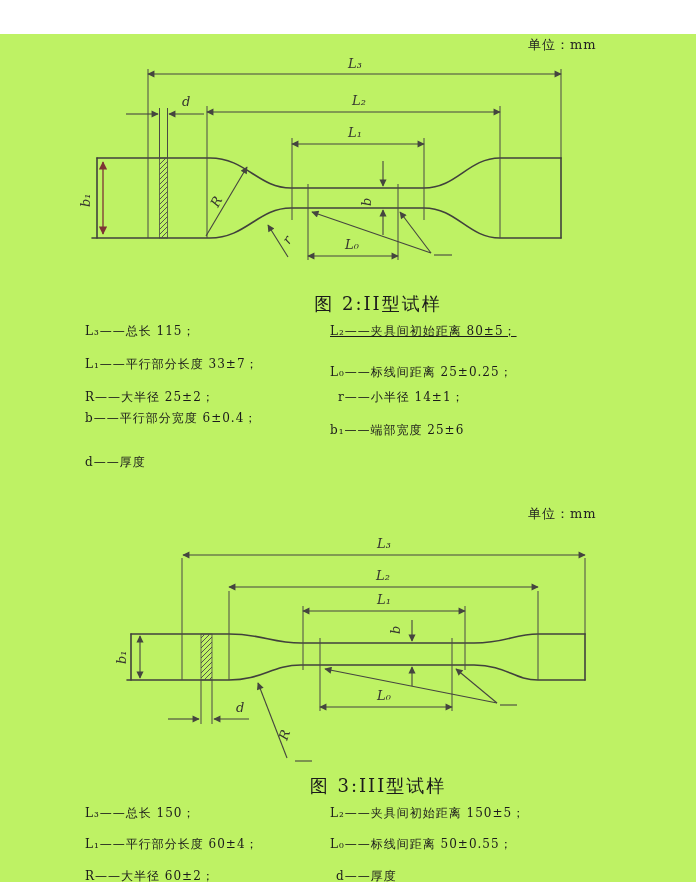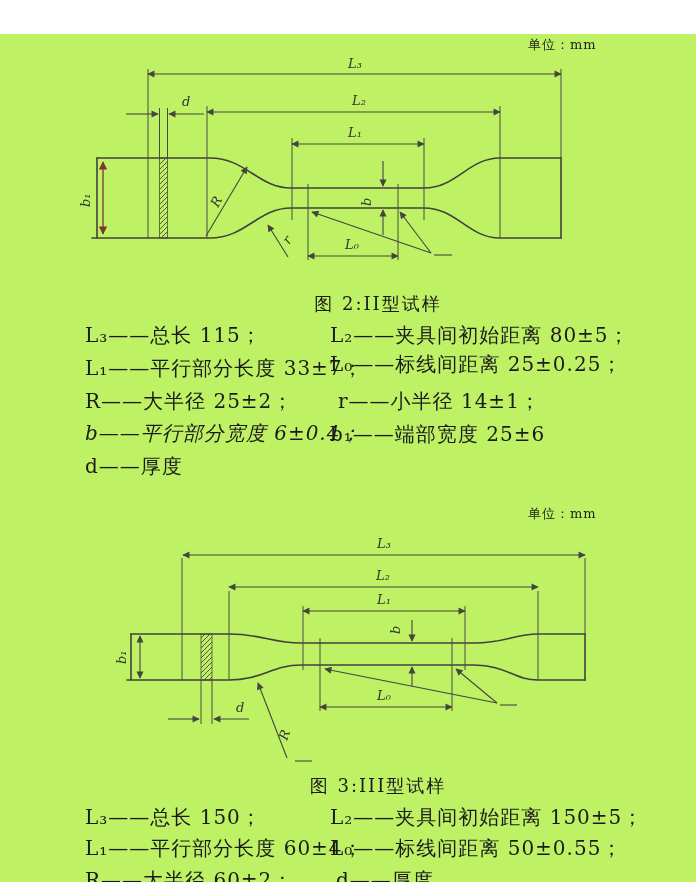--- a/index.html
+++ b/index.html
@@ -7,21 +7,21 @@
   .page{
     position:relative;width:696px;height:882px;overflow:hidden;
     background:#bef264;
     font-family:"DejaVu Serif","Liberation Serif",serif;
     color:#1b1b1b;
     margin-top:34px;
   }
   .abs{position:absolute;}
   .unit-label{font-size:13px;letter-spacing:1px;color:#222;}
   .caption{left:58px;width:640px;text-align:center;font-size:18px;letter-spacing:2px;}
-  .legend-item{font-size:20px;letter-spacing:1px;white-space:nowrap;line-height:1;}
+  .legend-item{font-size:12px;letter-spacing:1px;white-space:nowrap;line-height:1;}
   svg{position:absolute;left:0;display:block;}
   svg text{
     font-family:"DejaVu Serif","Liberation Serif",serif;
     font-style:italic;font-size:13px;fill:#35352f;
   }
   .outline{stroke:#41413c;stroke-width:1.6;fill:none;stroke-linecap:round;}
   .thin{stroke:#4a4a44;stroke-width:1;fill:none;}
   .dim{stroke:#45453f;stroke-width:1.1;fill:none;}
 </style>
 </head>
@@ -90,26 +90,26 @@
     <text x="345" y="215">L₀</text>
     <text x="371" y="172" transform="rotate(-90,371,172)">b</text>
     <text x="90" y="173" transform="rotate(-90,90,173)">b₁</text>
     <text x="218" y="174" transform="rotate(-62,218,174)">R</text>
     <text x="289" y="211" font-size="11" transform="rotate(-55,289,211)">r</text>
   </svg>
 
   <div class="abs caption" style="top:258px;">图 2:II型试样</div>
 
   <div class="abs legend-item" style="left:85px;top:291px;">L₃——总长 115；</div>
-  <div class="abs legend-item" style="left:330px;top:291px;">L₂——夹具间初始距离 80±5；</div>
+  <div class="abs legend-item" style="left:330px;top:291px;text-decoration:underline;">L₂——夹具间初始距离 80±5；</div>
   <div class="abs legend-item" style="left:85px;top:324px;">L₁——平行部分长度 33±7；</div>
-  <div class="abs legend-item" style="left:330px;top:320px;">L₀——标线间距离 25±0.25；</div>
+  <div class="abs legend-item" style="left:330px;top:332px;">L₀——标线间距离 25±0.25；</div>
   <div class="abs legend-item" style="left:85px;top:357px;">R——大半径 25±2；</div>
   <div class="abs legend-item" style="left:338px;top:357px;">r——小半径 14±1；</div>
-  <div class="abs legend-item" style="left:85px;top:389px;font-style:italic;">b——平行部分宽度 6±0.4；</div>
+  <div class="abs legend-item" style="left:85px;top:378px;">b——平行部分宽度 6±0.4；</div>
   <div class="abs legend-item" style="left:330px;top:390px;">b₁——端部宽度 25±6</div>
   <div class="abs legend-item" style="left:85px;top:422px;">d——厚度</div>
 
   <div class="abs unit-label" style="left:528px;top:471px;">单位：mm</div>
 
   <svg style="top:468px;" width="696" height="272" viewBox="0 468 696 272">
 
     <g>
       <path class="outline" d="M131,600 L229,600 C262,600 272,609 301,609 L474,609 C506,609 514,600 538,600 L585,600"></path>
       <path class="outline" d="M127,646 L229,646 C262,646 272,631 301,631 L474,631 C506,631 514,646 538,646 L585,646"></path>

